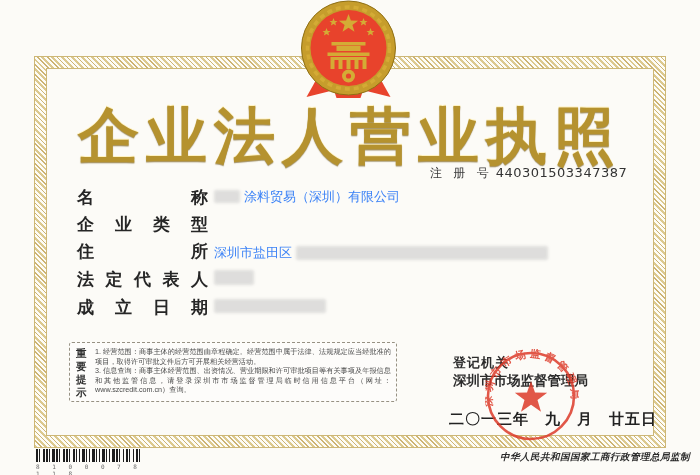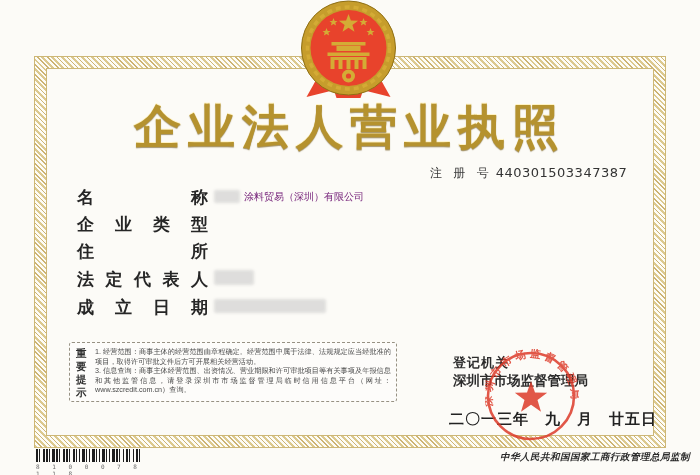--- a/index.html
+++ b/index.html
@@ -20,40 +20,40 @@
     box-shadow:0 0 0 1px #cdb776, inset 0 0 0 1px #cdb776;
   }
 
   
   .emblem{position:absolute;left:300px;top:0px;width:97px;height:100px;}
 
   
   .title{
     position:absolute;left:0;top:96px;width:700px;margin:0;
     text-align:center;
-    font-size:47px;font-weight:bold;letter-spacing:7px;
+    font-size:61px;font-weight:bold;letter-spacing:7px;
     color:#b5922f;
     text-shadow:0 1px 1px rgba(103,78,16,.6), 0 -1px 0 rgba(255,242,190,.9);
     font-family:"Liberation Serif","DejaVu Serif",serif;
   }
 
   .regno{position:absolute;left:430px;top:165px;display:flex;align-items:flex-start;}
   .regno-label{font-size:12px;letter-spacing:4px;color:#3c3c3c;font-family:"Liberation Sans","DejaVu Sans",sans-serif;}
   .regno-value{font-size:13px;color:#333;margin-left:3px;letter-spacing:.5px;font-family:"DejaVu Sans","Liberation Sans",sans-serif;}
 
   
   .fields{position:absolute;left:77px;top:186px;width:570px;height:140px;}
   .field-row{position:absolute;left:0;display:flex;align-items:baseline;white-space:nowrap;}
   .field-label{
     width:131px;flex:0 0 131px;
     font-size:17px;font-weight:600;color:#262626;
     font-family:"Liberation Sans","DejaVu Sans",sans-serif;
   }
   .char-spread{display:inline-flex;justify-content:space-between;}
-  .field-value{margin-left:6px;font-size:10px;color:#701a75;display:inline-flex;align-items:center;gap:4px;}
+  .field-value{margin-left:6px;font-size:13px;color:#3b82f6;display:inline-flex;align-items:center;gap:4px;}
   .redacted{
     display:inline-block;background:#c6c6c6;opacity:.55;border-radius:2px;
     filter:blur(1.5px);vertical-align:middle;
   }
   .r-name{width:26px;height:13px;}
   .r-addr{width:252px;height:14px;}
   .r-rep{width:40px;height:15px;}
   .r-date{width:112px;height:14px;}
 
   
@@ -171,20 +171,24 @@
           <span>业</span>
           <span>类</span>
           <span>型</span>
         </span>
     </div>
     <div class="field-row" style="top:54px">
       <span class="field-label char-spread">
           <span>住</span>
           <span>所</span>
         </span>
+      <span class="field-value">
+        <span>深圳市盐田区</span>
+        <span class="redacted r-addr"></span>
+      </span>
     </div>
     <div class="field-row" style="top:82px">
       <span class="field-label char-spread">
           <span>法</span>
           <span>定</span>
           <span>代</span>
           <span>表</span>
           <span>人</span>
         </span>
       <span class="field-value">

